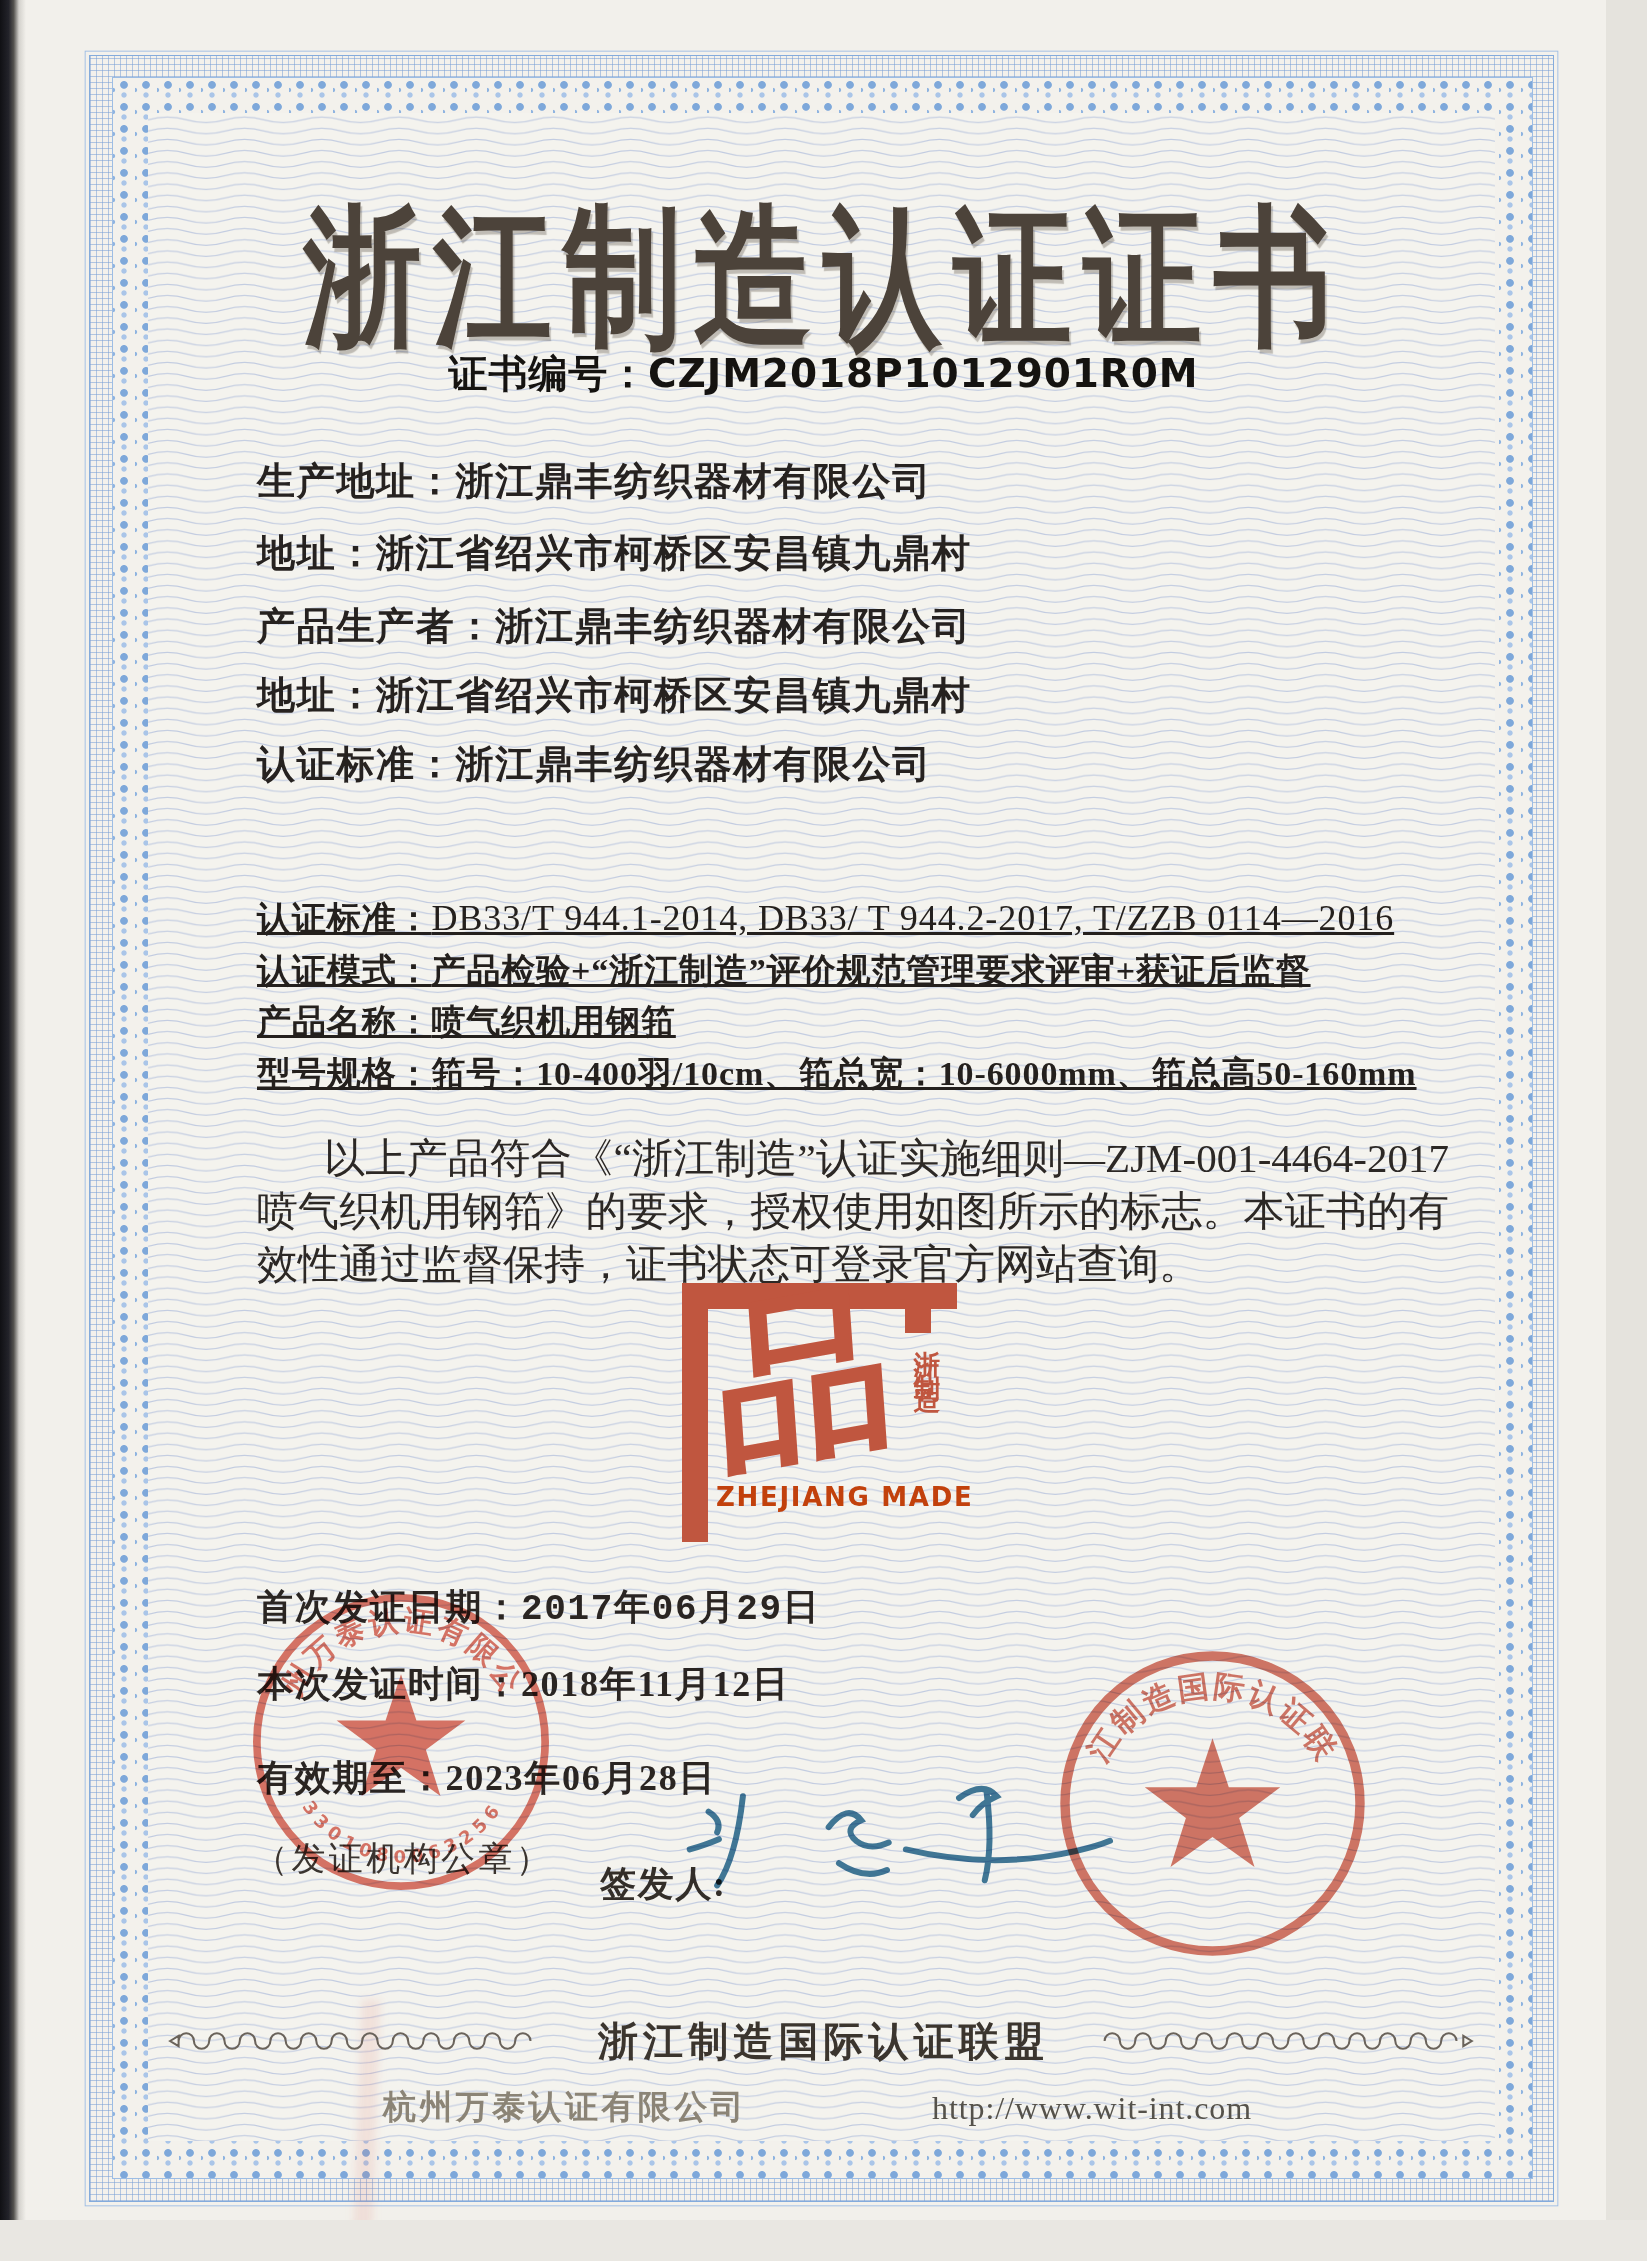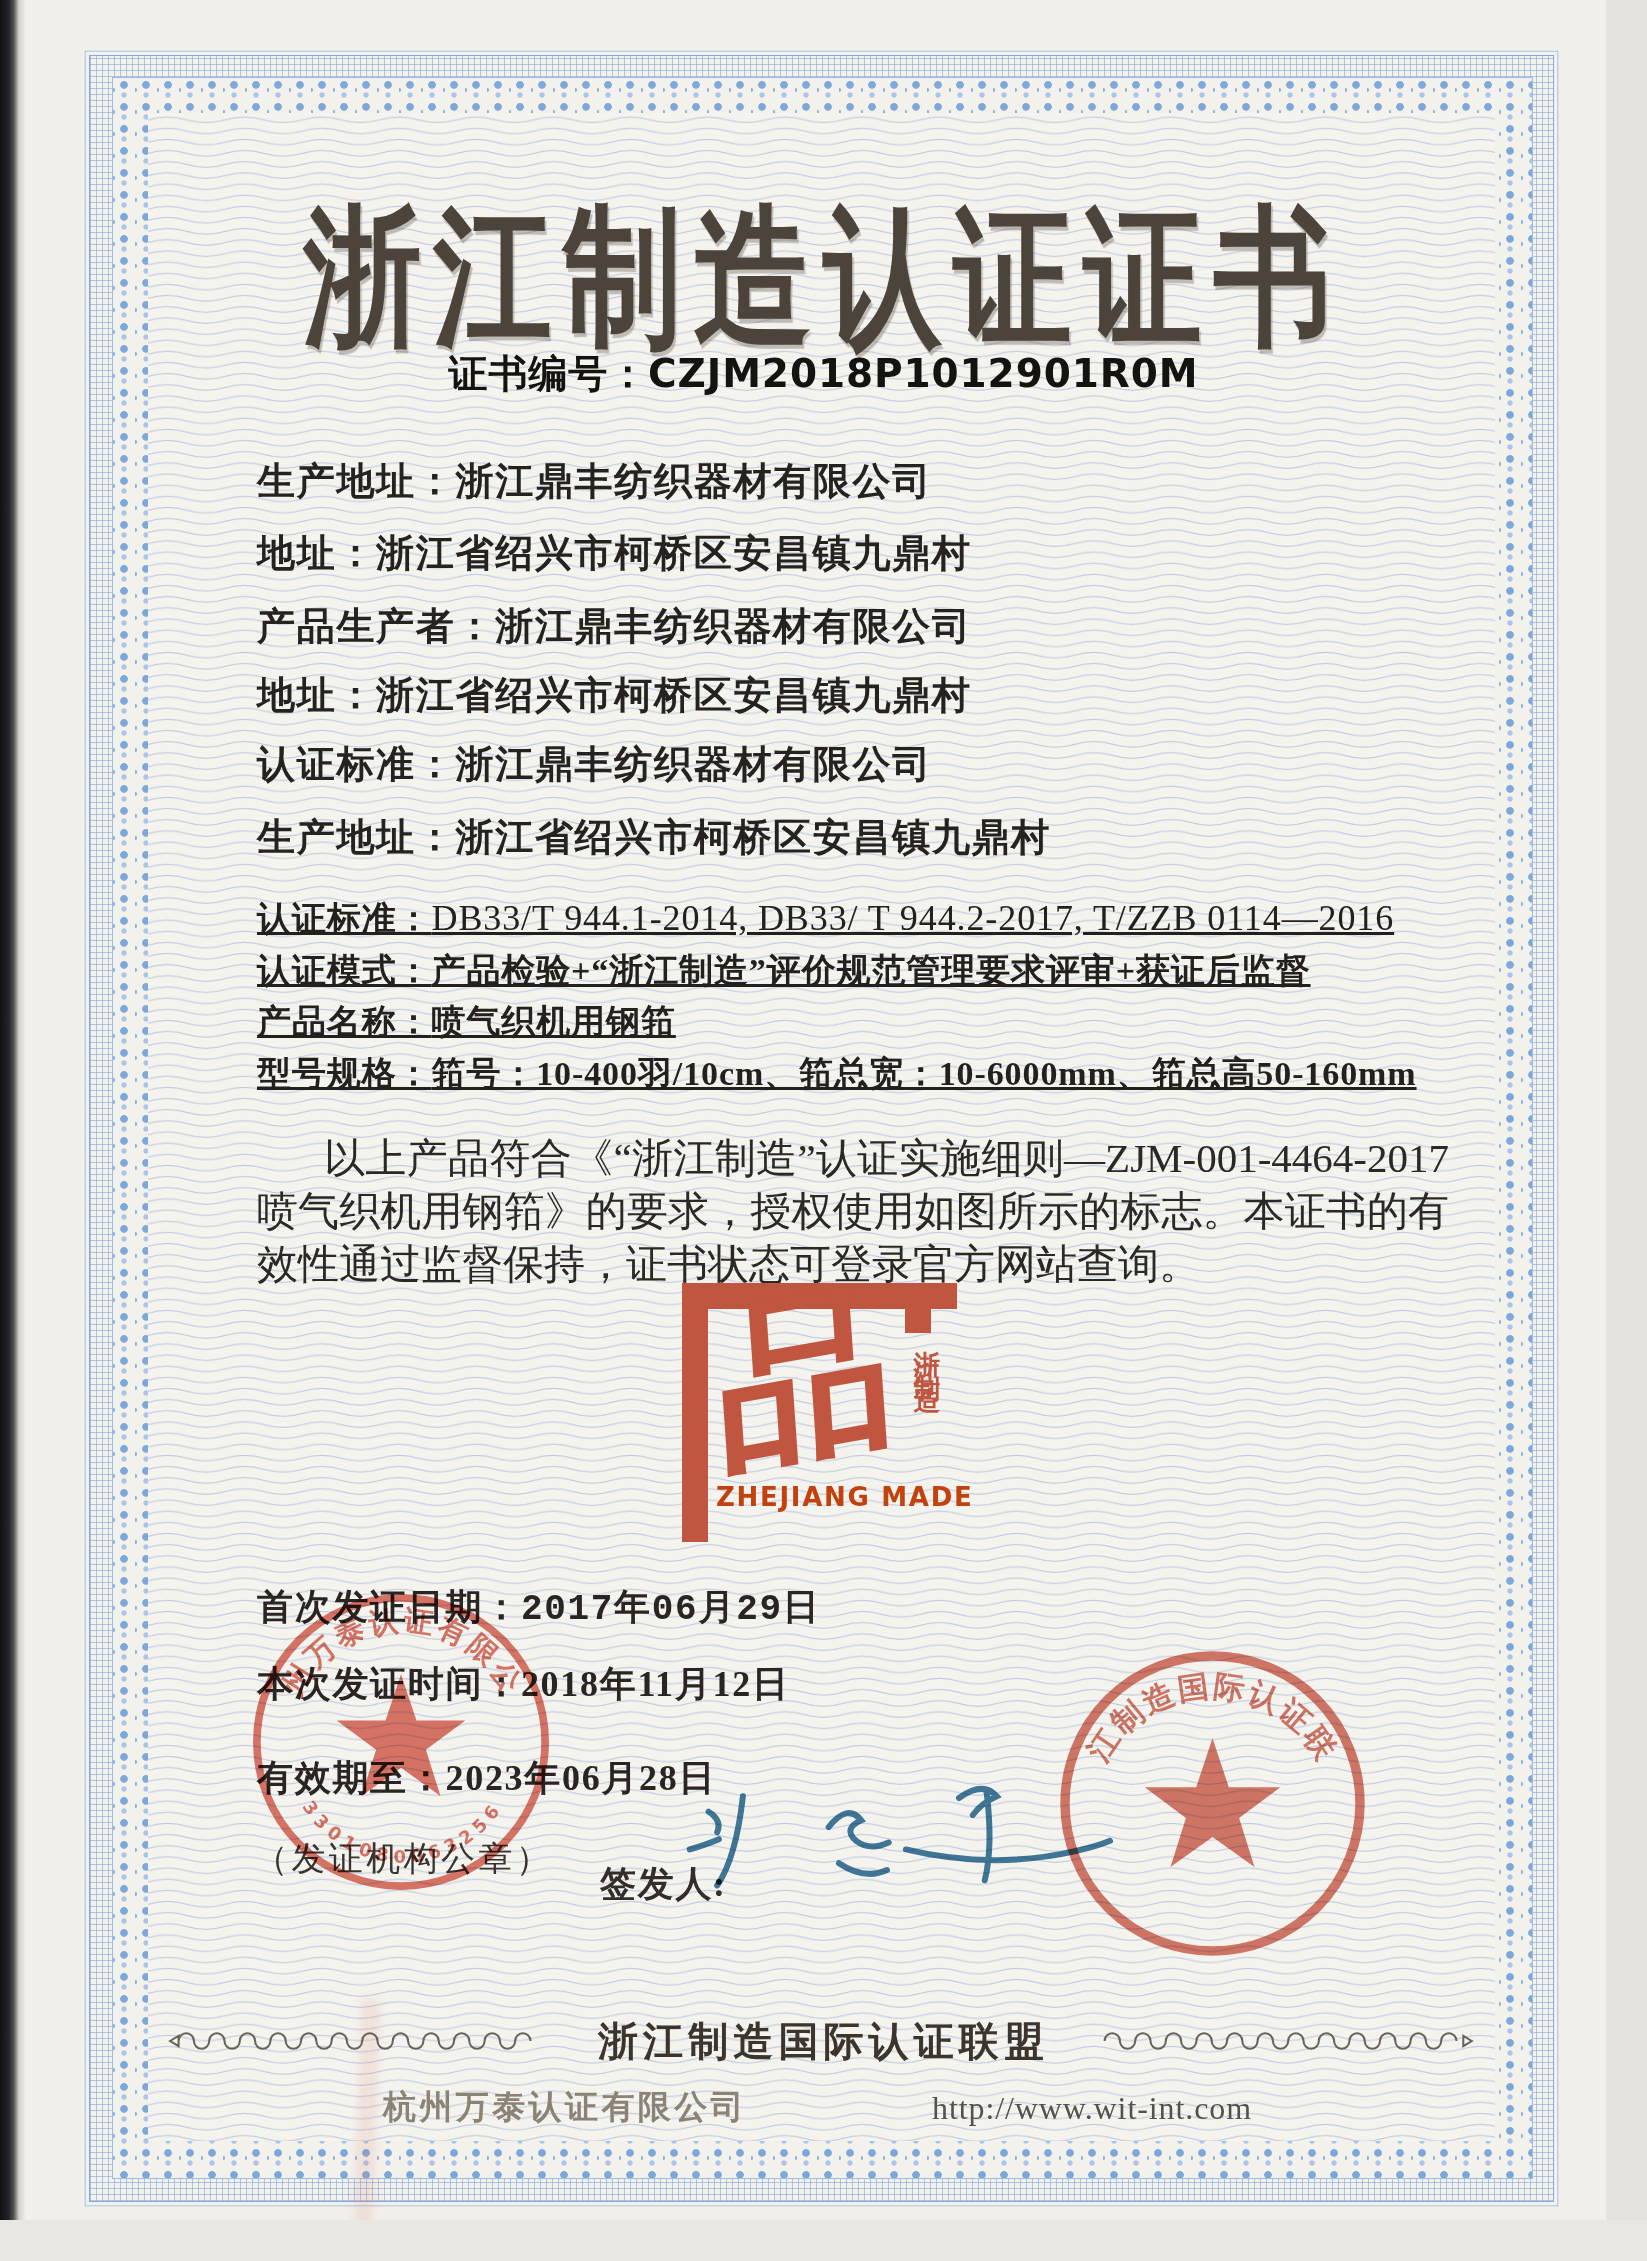--- a/index.html
+++ b/index.html
@@ -85,21 +85,20 @@
   </div>
 
   <div class="t title">浙江制造认证证书</div>
   <div class="t certno"><span>证书编号：</span><span>CZJM2018P1012901R0M</span></div>
 
   <div class="t field" style="top:456px;"><span>生产地址：</span><span>浙江鼎丰纺织器材有限公司</span></div>
   <div class="t field" style="top:528px;"><span>地址：</span><span>浙江省绍兴市柯桥区安昌镇九鼎村</span></div>
   <div class="t field" style="top:601px;"><span>产品生产者：</span><span>浙江鼎丰纺织器材有限公司</span></div>
   <div class="t field" style="top:670px;"><span>地址：</span><span>浙江省绍兴市柯桥区安昌镇九鼎村</span></div>
   <div class="t field" style="top:739px;"><span>认证标准：</span><span>浙江鼎丰纺织器材有限公司</span></div>
-  <div class="t field" style="top:812px;"><span>生产地址：</span><span>浙江省绍兴市柯桥区安昌镇九鼎村</span></div>
 
   <div class="t spec" style="top:896px;"><span>认证标准：</span><span style="font-weight:400;font-size:36px;">DB33/T 944.1-2014, DB33/ T 944.2-2017, T/ZZB 0114—2016</span></div>
   <div class="t spec" style="top:948px;"><span>认证模式：</span><span>产品检验+“浙江制造”评价规范管理要求评审+获证后监督</span></div>
   <div class="t spec" style="top:999px;"><span>产品名称：</span><span>喷气织机用钢筘</span></div>
   <div class="t spec" style="top:1051px;"><span>型号规格：</span><span>筘号：10-400羽/10cm、筘总宽：10-6000mm、筘总高50-160mm</span></div>
 
   <div class="para">以上产品符合《“浙江制造”认证实施细则—ZJM-001-4464-2017 喷气织机用钢筘》的要求，授权使用如图所示的标志。本证书的有效性通过监督保持，证书状态可登录官方网站查询。</div>
 
   <div class="logo">
     <div class="frame"></div>

